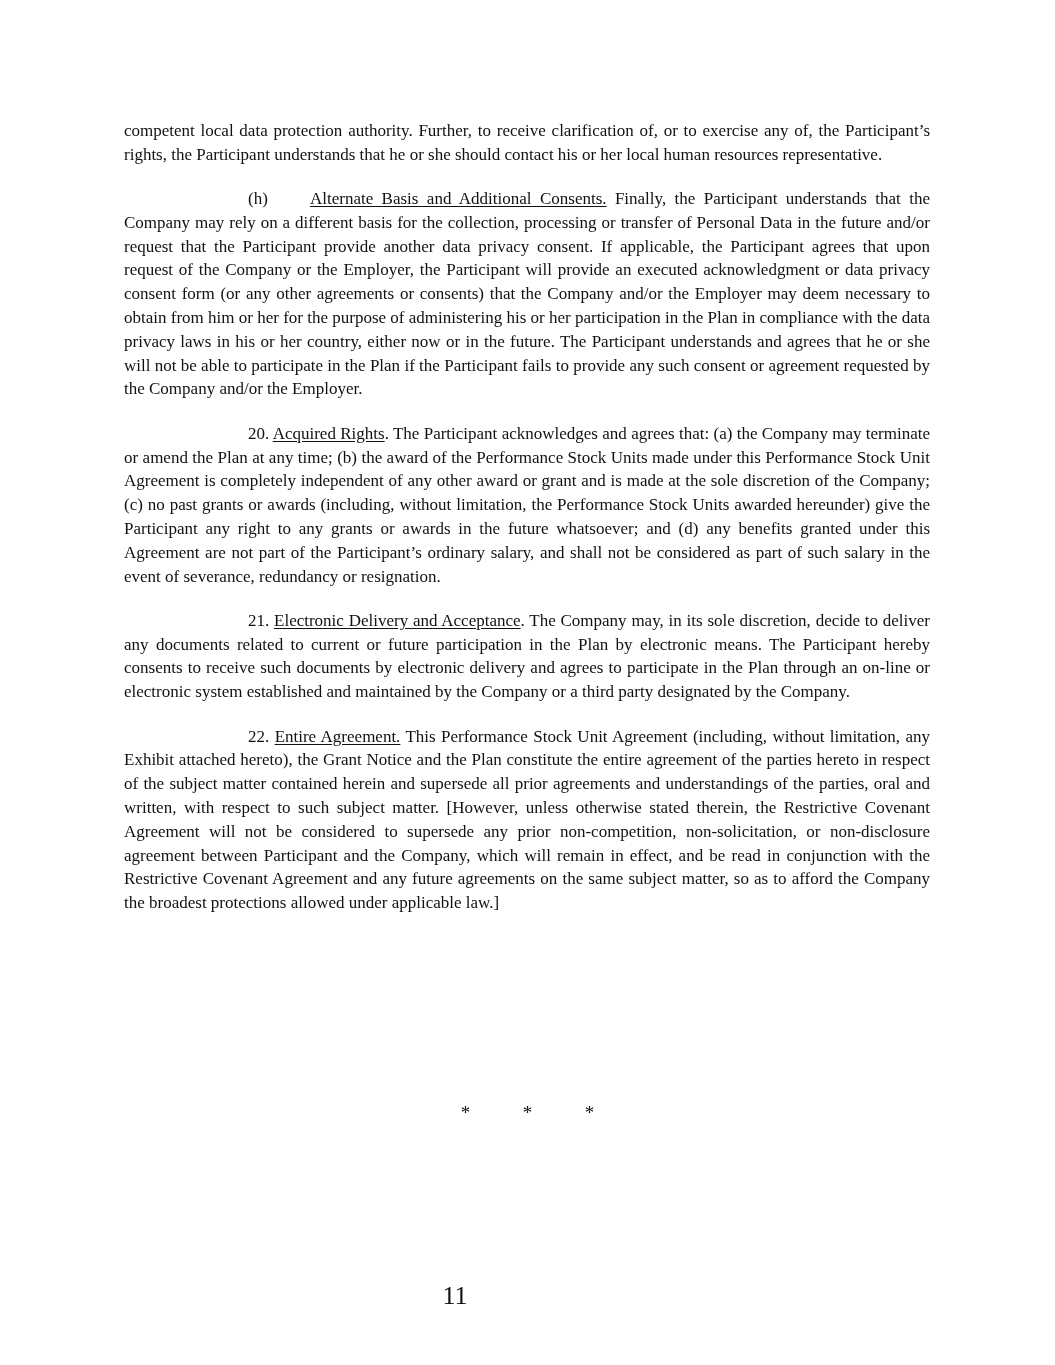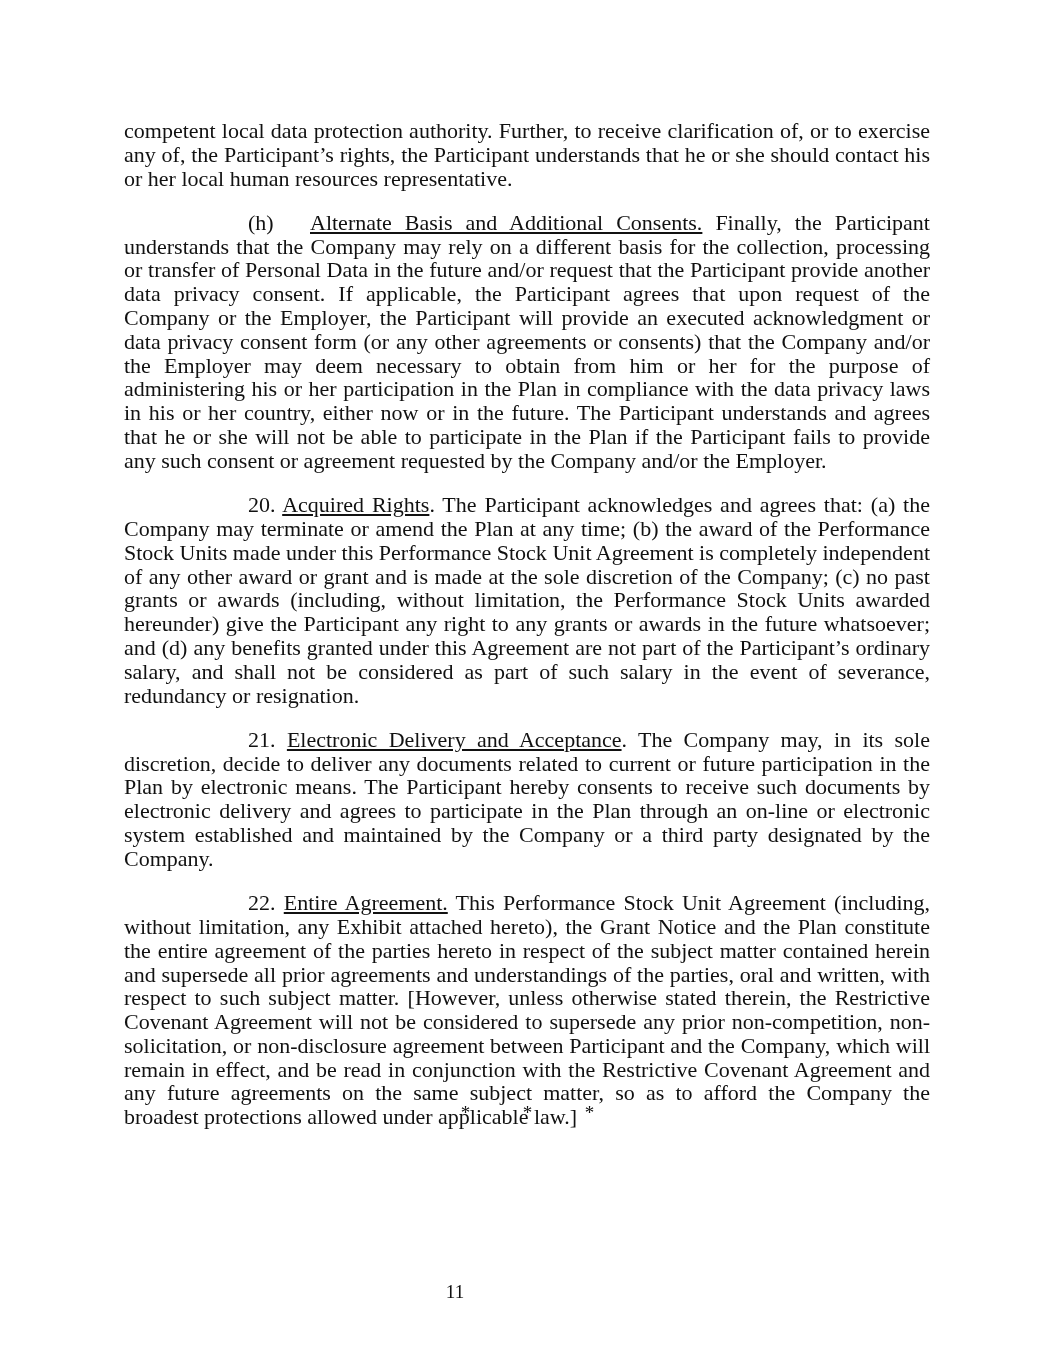--- a/index.html
+++ b/index.html
@@ -13,21 +13,21 @@
       position: relative;
       overflow: hidden;
       font-family: "Liberation Serif", "DejaVu Serif", serif;
       color: #111111;
     }
     .page {
       position: absolute;
       left: 124px;
       top: 119px;
       width: 806px;
-      font-size: 22px;
+      font-size: 17px;
       line-height: 23.8px;
     }
     .para {
       margin: 0 0 20.5px 0;
       text-align: justify;
       text-align-last: left;
     }
     .indent { display: inline-block; width: 124px; }
     .label-h { display: inline-block; width: 62px; }
     .heading {
@@ -44,21 +44,21 @@
       font-size: 19px;
       word-spacing: 0;
     }
     .stars span { display: inline-block; width: 62px; text-align: center; }
     .page-number {
       position: absolute;
       left: 0;
       top: 1281px;
       width: 910px;
       text-align: center;
-      font-size: 19px;
+      font-size: 26px;
     }
   </style>
 </head>
 <body>
 
 <div class="page">
   <p class="para">competent local data protection authority.  Further, to receive clarification of, or to exercise any of, the Participant’s rights, the Participant understands that he or she should contact his or her local human resources representative.</p>
 
   <p class="para"><span class="indent"></span><span class="label-h">(h)</span><span class="heading">Alternate Basis and Additional Consents.</span><span> Finally, the Participant understands that the Company may rely on a different basis for the collection, processing or transfer of Personal Data in the future and/or request that the Participant provide another data privacy consent.  If applicable, the Participant agrees that upon request of the Company or the Employer, the Participant will provide an executed acknowledgment or data privacy consent form (or any other agreements or consents) that the Company and/or the Employer may deem necessary to obtain from him or her for the purpose of administering his or her participation in the Plan in compliance with the data privacy laws in his or her country, either now or in the future.  The Participant understands and agrees that he or she will not be able to participate in the Plan if the Participant fails to provide any such consent or agreement requested by the Company and/or the Employer.</span></p>
 

